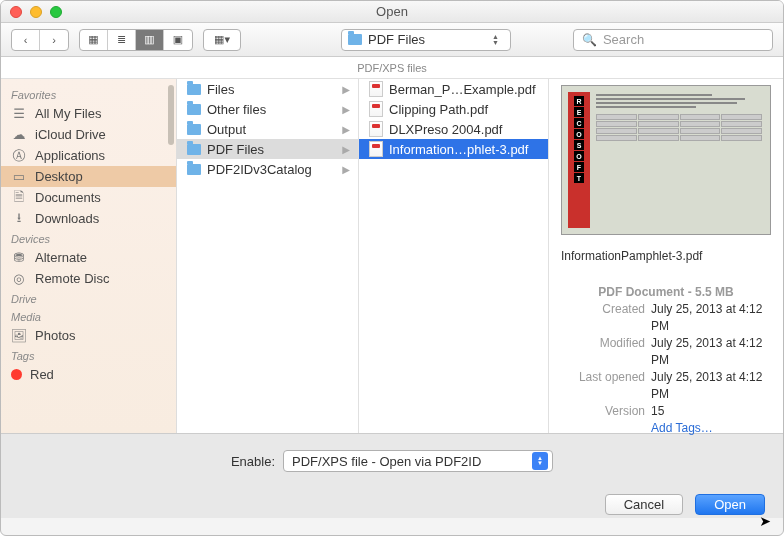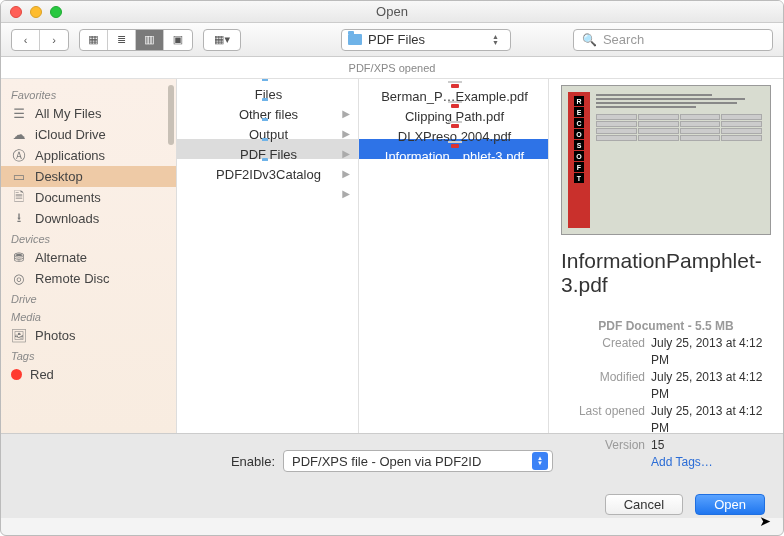--- a/index.html
+++ b/index.html
@@ -38,35 +38,35 @@
   .side-section { font-size:11px; color:#888; padding:4px 10px 2px;font-style:italic; }
   .side-item { display:flex; align-items:center; gap:8px; padding:3px 10px; font-size:13px; color:#444; }
   .side-item.selected { background:#eecaa6; }
   .side-icon { width:16px; height:14px; color:#7a7a7a; display:flex; align-items:center; justify-content:center; font-size:13px; }
   .tag-dot { width:11px; height:11px; border-radius:50%; }
 
   .column { border-right:1px solid #e0e0e0; overflow:hidden; }
   .col1 { width:182px; }
   .col2 { width:190px; }
   .preview { flex:1; padding:6px 12px 0 12px; }
-  .crow { display:flex; align-items:center; gap:6px; padding:2px 8px 2px 10px; font-size:13px; color:#333; height:20px;flex-direction:column; }
+  .crow { display:flex; align-items:center; gap:6px; padding:2px 8px 2px 10px; font-size:13px; color:#333; height:20px; }
   .crow .chev { margin-left:auto; color:#aaa; font-size:10px; }
   .crow.selected-folder { background:#dcdcdc; }
   .crow.selected-file { background:#2e73e7; color:#fff; }
   .pdf-ico { width:14px; height:16px; background:linear-gradient(#fff,#f5f5f5); border:1px solid #ccc; position:relative; }
   .pdf-ico::after { content:""; position:absolute; top:2px; left:2px; width:8px; height:4px; background:#d33; border-radius:1px; }
   
   .preview-img { width:100%; height:150px; border:1px solid #999; background:#d8dcd0; position:relative; overflow:hidden; }
   .preview-strip { position:absolute; left:6px; top:6px; bottom:6px; width:22px; background:#c9302c; display:flex; flex-direction:column; align-items:center; padding-top:4px; }
   .preview-strip .letter { font-size:7px; color:#fff; font-weight:bold; background:#000; width:10px; height:10px; display:flex; align-items:center; justify-content:center; margin-bottom:1px; }
   .preview-body { position:absolute; left:34px; top:8px; right:8px; display:flex; flex-direction:column; gap:2px; }
   .tinyline { height:2px; background:#888; }
   .tinygrid { display:grid; grid-template-columns: repeat(4,1fr); gap:1px; margin-top:4px; }
   .tinygrid div { height:6px; background:#ccc; border:1px solid #aaa; }
-  .prev-title { font-size:21px; color:#333; margin-top:14px; word-break:break-all; }
+  .prev-title { font-size:12px; color:#333; margin-top:14px; word-break:break-all; }
   .meta { margin-top:21px; font-size:12px; }
   .meta-row { display:flex; gap:6px; line-height:17px; }
   .meta-label { width:84px; text-align:right; color:#9a9a9a; }
   .meta-val { color:#333; flex:1; }
   .meta-val.link { color:#2a6cd6; }
 
   
   .bottom { background:#e8e8e8; border-top:1px solid #ccc; height:85px; padding-top:16px; }
   .enable-row { display:flex; align-items:center; justify-content:center; gap:8px; }
   .enable-label { font-size:13px; color:#333; }
@@ -113,21 +113,21 @@
           <span>▼</span>
         </span>
     </div>
     <div class="search">
       <span class="search-ico">🔍</span>
       <span>Search</span>
     </div>
   </div>
 
   <div class="subtoolbar">
-    <span>PDF/XPS opened</span>
+    <span>PDF/XPS files</span>
   </div>
 
   <div class="body">
 
     <div class="sidebar">
       <div class="side-scroll"></div>
       <div class="side-section">Favorites</div>
       <div class="side-item">
           <span class="side-icon">☰</span>
           <span>All My Files</span>

